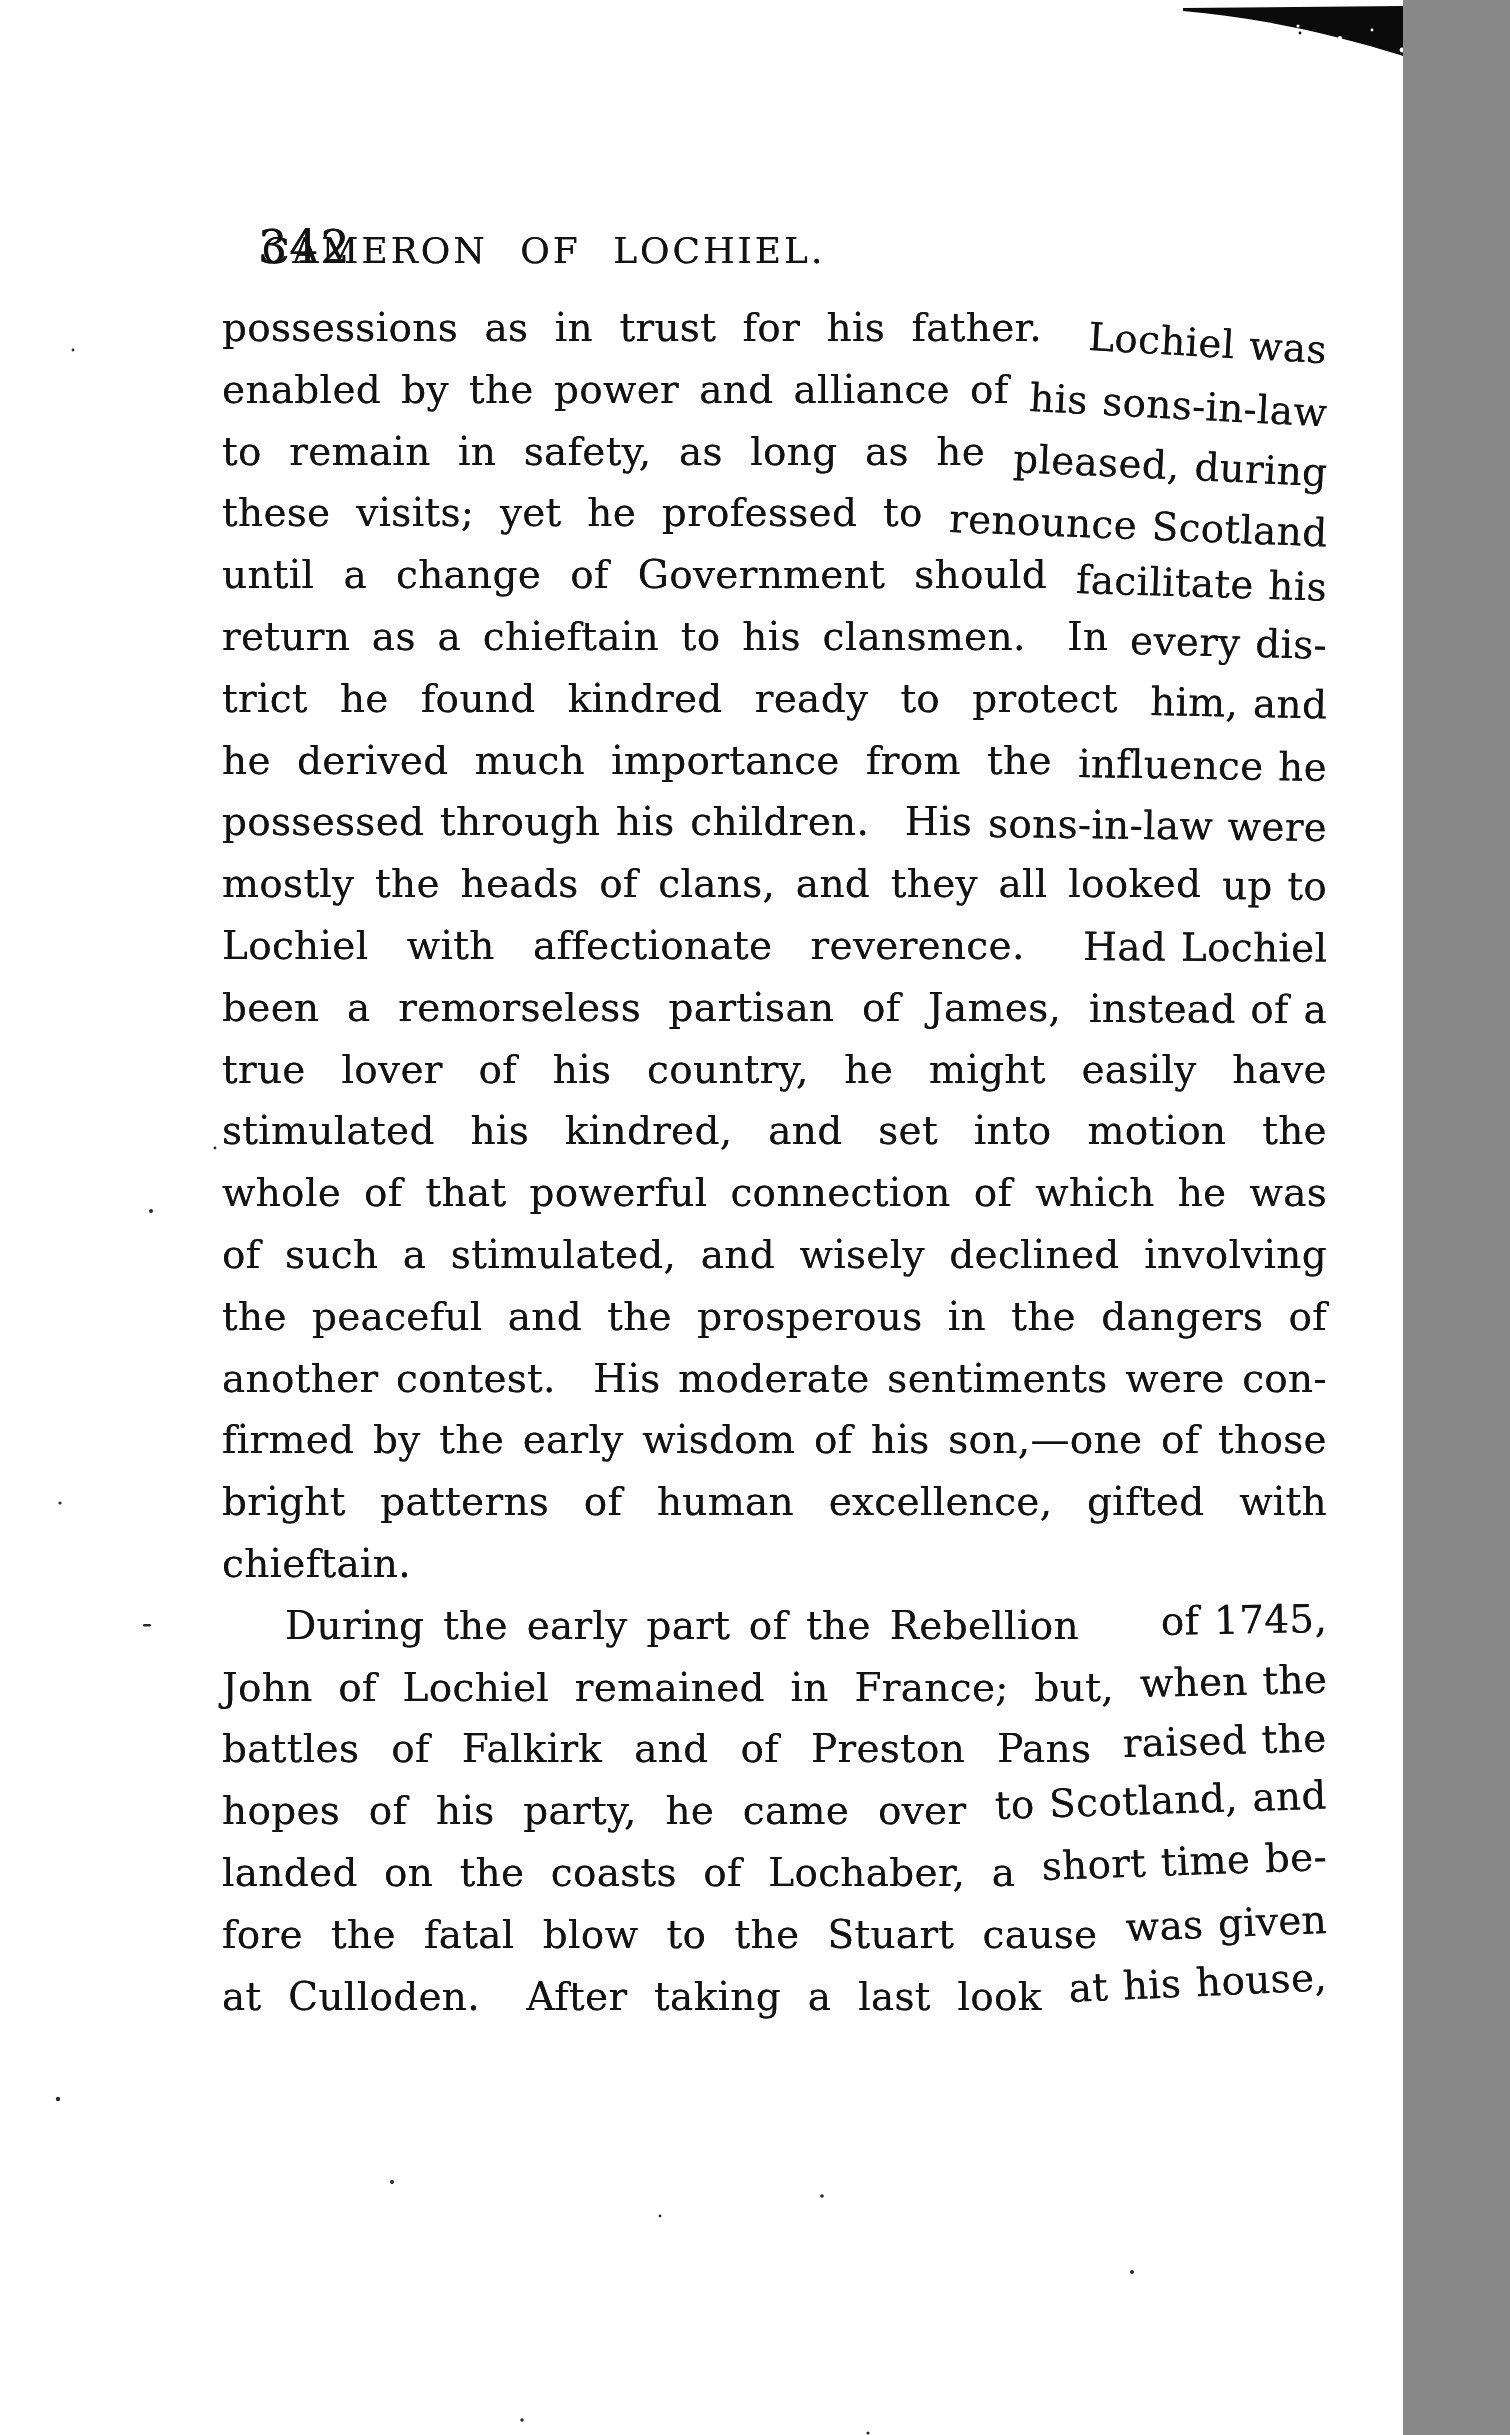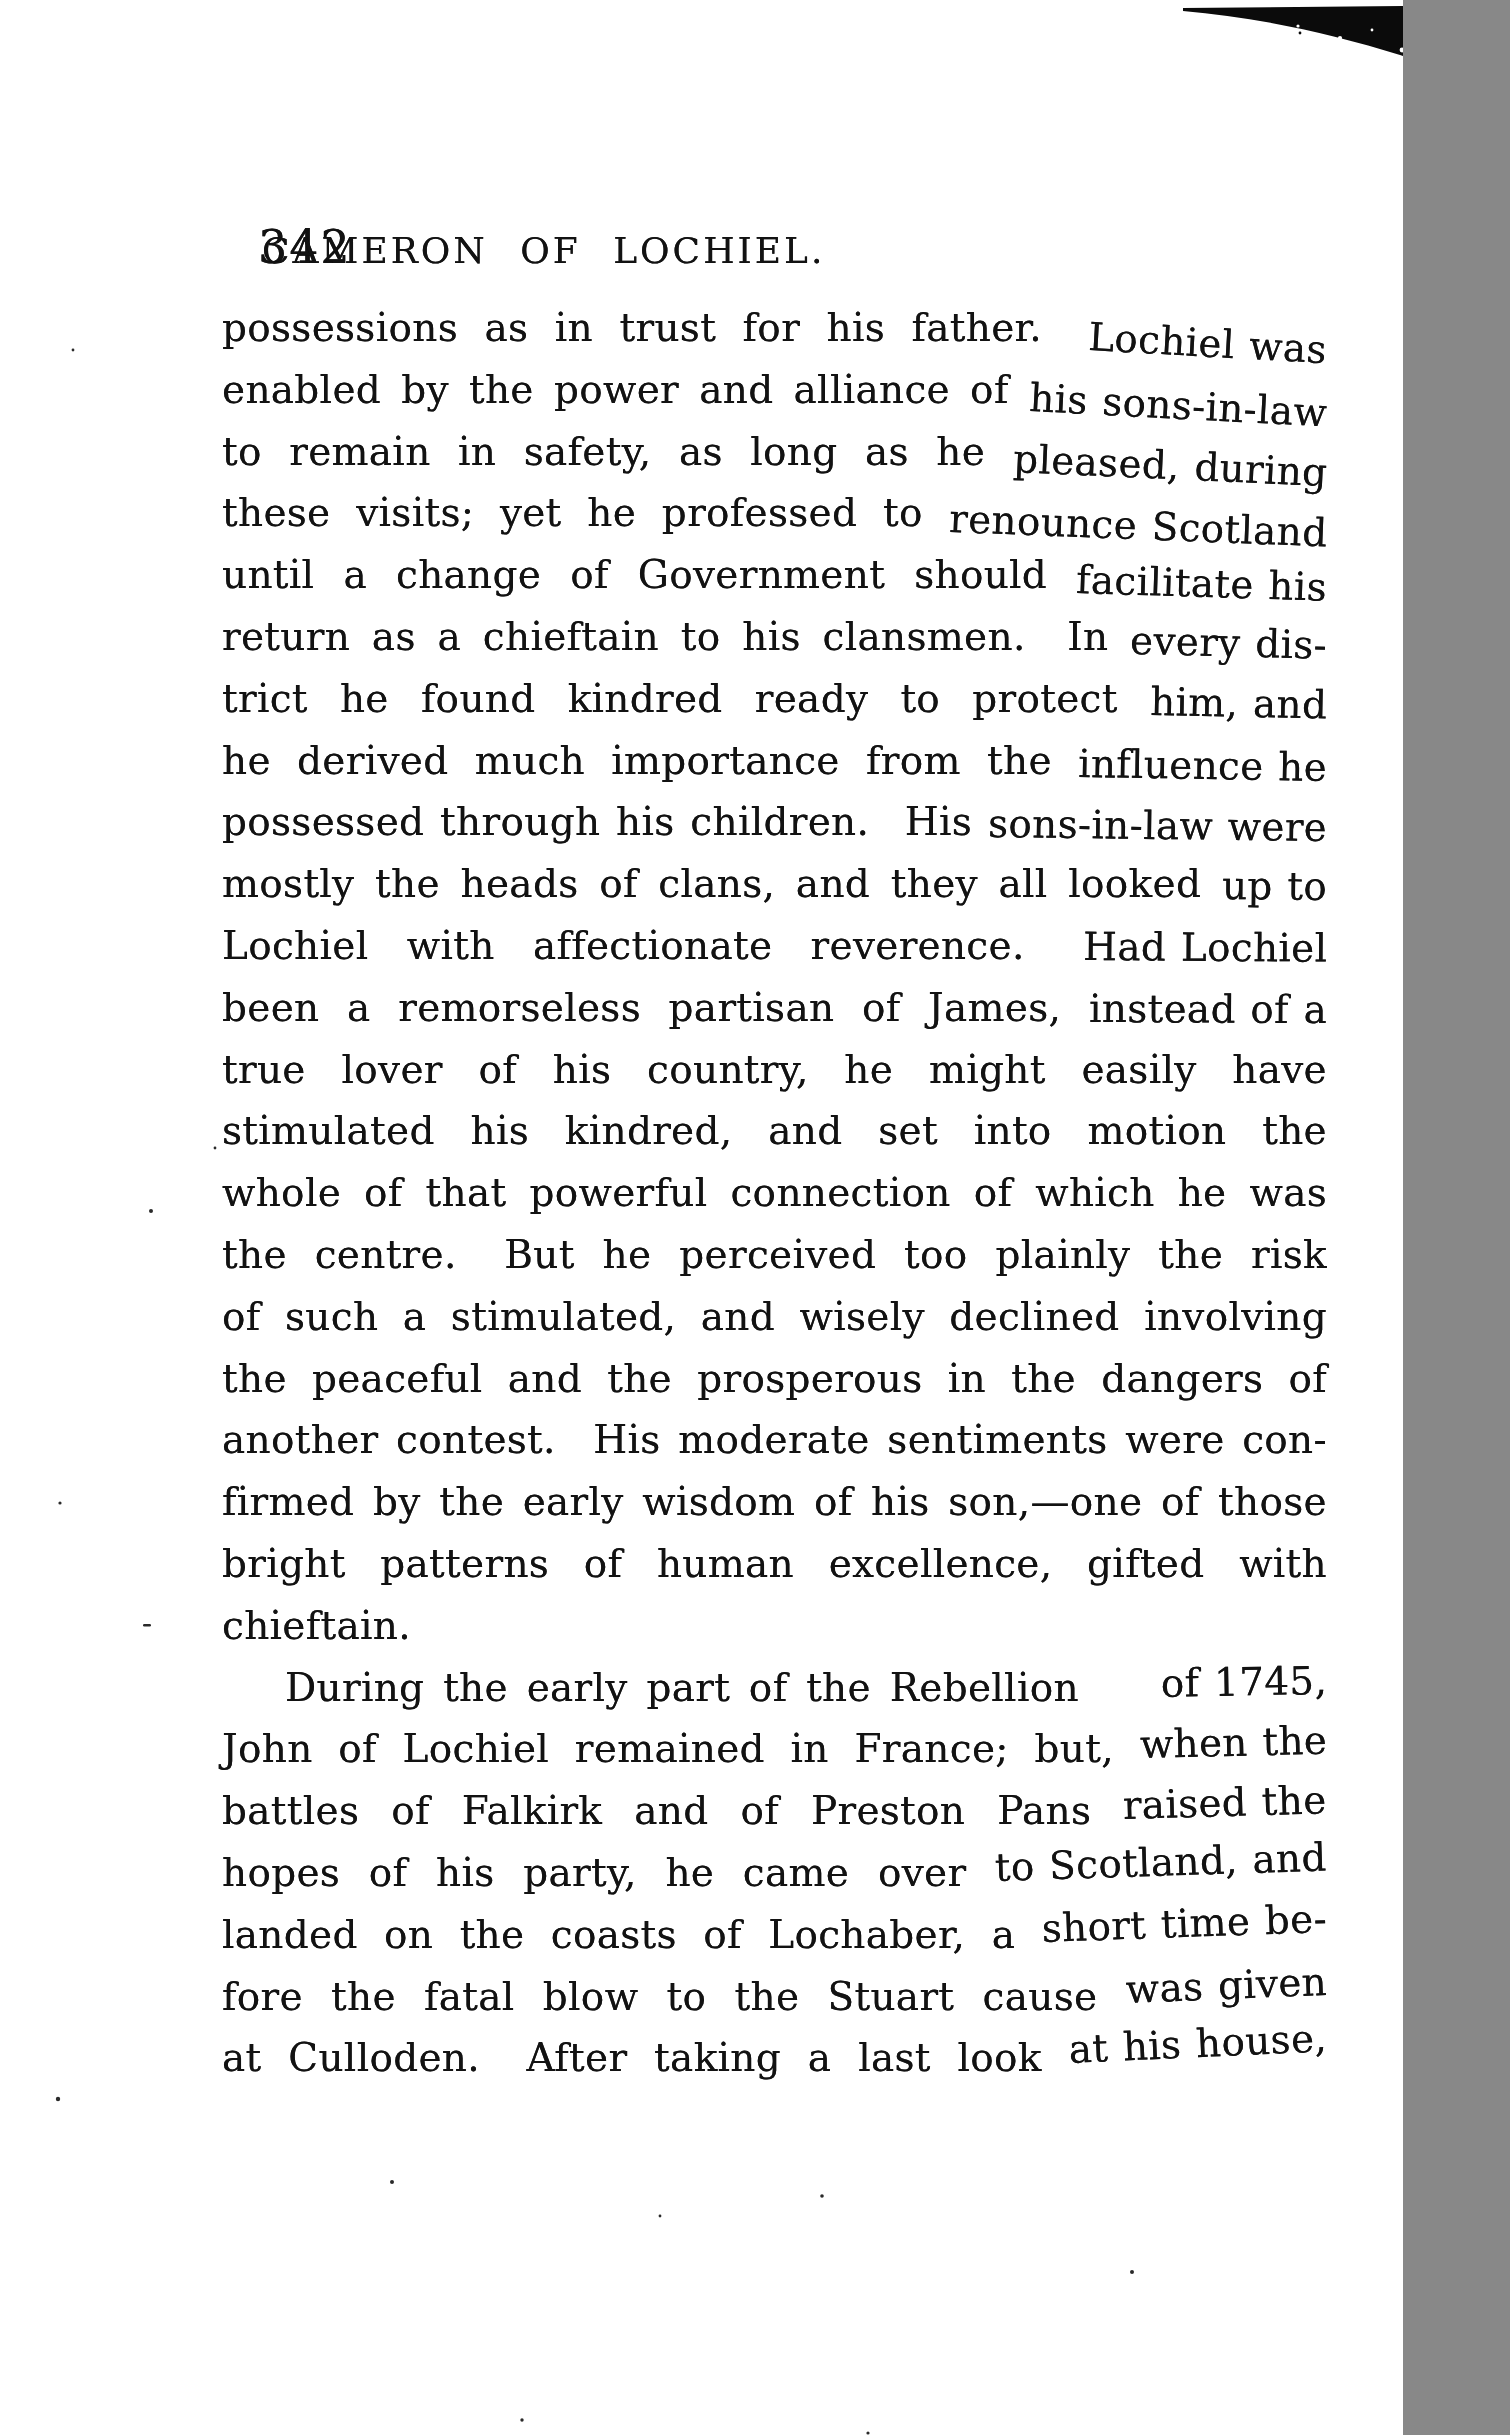--- a/index.html
+++ b/index.html
@@ -66,21 +66,20 @@
       <div class="line">return as a chieftain to his clansmen.  In <span class="tail" style="transform: translateY(4px) rotate(1.4deg);">every dis-</span></div>
       <div class="line">trict he found kindred ready to protect <span class="tail" style="transform: translateY(3px) rotate(1.1deg);">him, and</span></div>
       <div class="line">he derived much importance from the <span class="tail" style="transform: translateY(3px) rotate(0.9deg);">influence he</span></div>
       <div class="line">possessed through his children.  His <span class="tail" style="transform: translateY(2px) rotate(0.7deg);">sons-in-law were</span></div>
       <div class="line">mostly the heads of clans, and they all looked <span class="tail" style="transform: translateY(2px) rotate(0.5deg);">up to</span></div>
       <div class="line">Lochiel with affectionate reverence.  <span class="tail" style="transform: translateY(1px) rotate(0.4deg);">Had Lochiel</span></div>
       <div class="line">been a remorseless partisan of James, <span class="tail" style="transform: translateY(1px) rotate(0.3deg);">instead of a</span></div>
       <div class="line">true lover of his country, he might easily have</div>
       <div class="line">stimulated his kindred, and set into motion the</div>
       <div class="line">whole of that powerful connection of which he was</div>
-      <div class="line">the centre.  But he perceived too plainly the risk</div>
       <div class="line">of such a stimulated, and wisely declined involving</div>
       <div class="line">the peaceful and the prosperous in the dangers of</div>
       <div class="line">another contest.  His moderate sentiments were con-</div>
       <div class="line">firmed by the early wisdom of his son,—one of those</div>
       <div class="line">bright patterns of human excellence, gifted with</div>
       <div class="line short">chieftain.</div>
       <div class="line" style="text-indent: 63px;">During the early part of the Rebellion <span class="tail" style="transform: translateY(-3px) rotate(-1deg);">of 1745,</span></div>
       <div class="line">John of Lochiel remained in France; but, <span class="tail" style="transform: translateY(-4px) rotate(-1.3deg);">when the</span></div>
       <div class="line">battles of Falkirk and of Preston Pans <span class="tail" style="transform: translateY(-5px) rotate(-1.6deg);">raised the</span></div>
       <div class="line">hopes of his party, he came over <span class="tail" style="transform: translateY(-5px) rotate(-1.8deg);">to Scotland, and</span></div>

